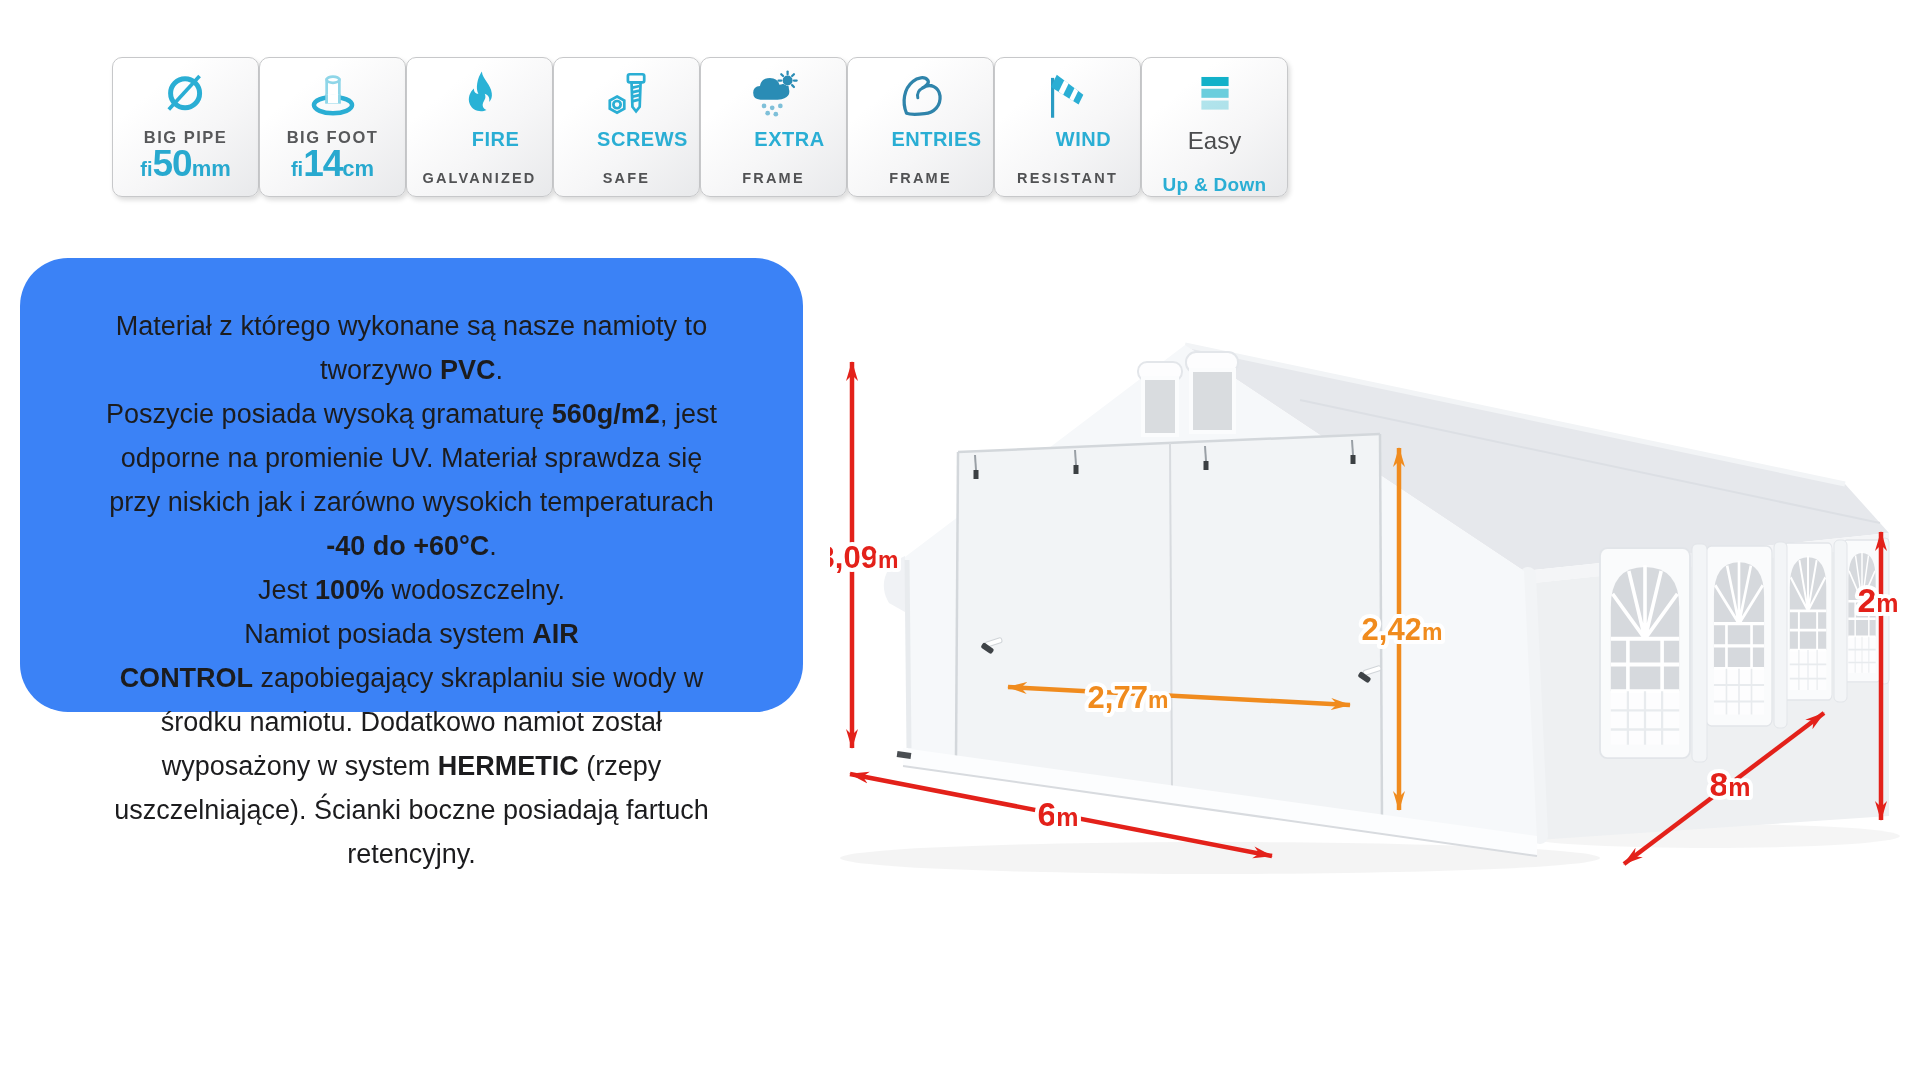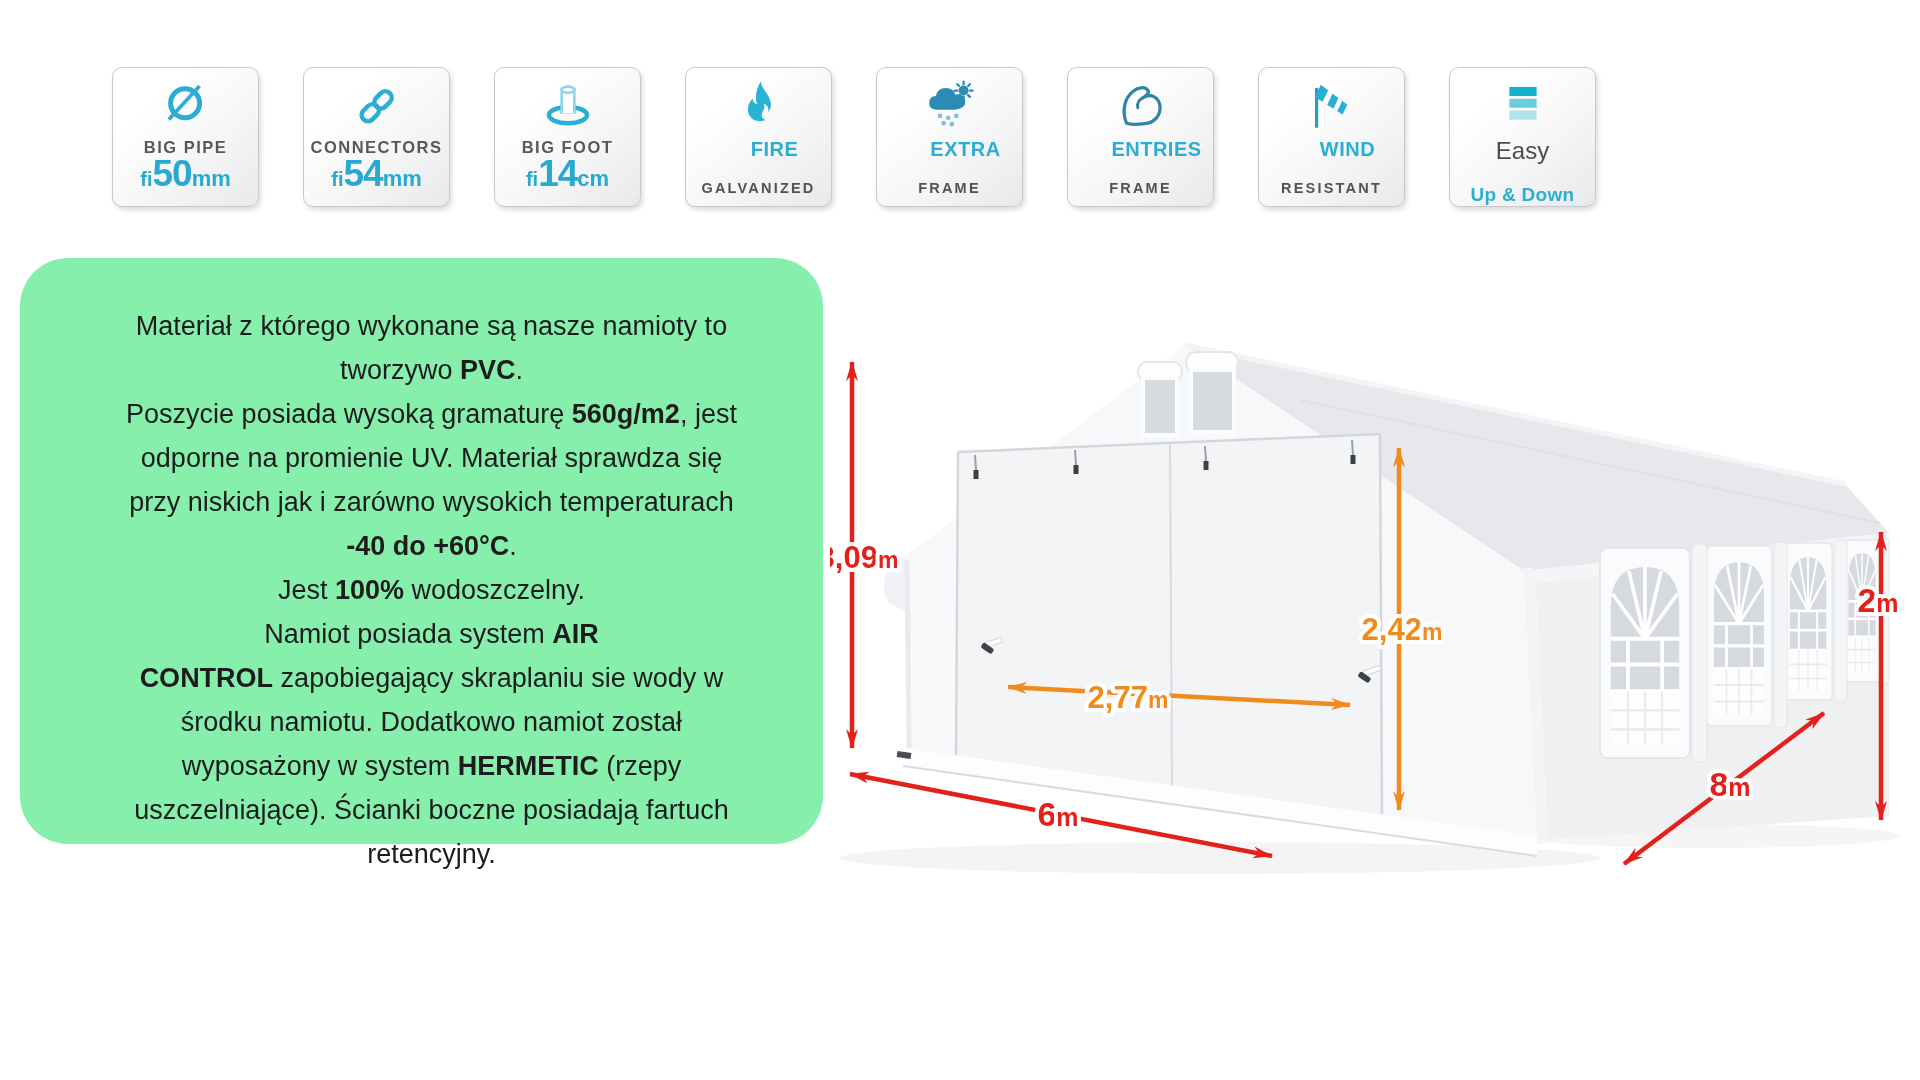--- a/index.html
+++ b/index.html
@@ -1,38 +1,38 @@
 <!DOCTYPE html>
 <html><head>
 <meta charset="utf-8">
 <style>
   html,body{margin:0;padding:0;}
   body{width:1920px;height:1080px;position:relative;overflow:hidden;background:#ffffff;
        font-family:"Liberation Sans",sans-serif;}
 
   
-  .badges{position:absolute;left:112px;top:67px;display:flex;gap:44px;}
+  .badges{position:absolute;left:112px;top:57px;display:flex;}
   .badge{width:147px;height:140px;box-sizing:border-box;border:1px solid #c7c8ca;border-radius:10px;
          background:linear-gradient(140deg,#ffffff 25%,#f6f6f7 60%,#e8e9eb 100%);
          box-shadow:2px 3px 5px rgba(0,0,0,.14);
          display:flex;flex-direction:column;align-items:center;}
   .bicon{height:62px;margin-top:7px;display:flex;align-items:center;justify-content:center;}
   .btitle{margin-top:1px;white-space:nowrap;}
   .t-gray{font-size:16.5px;font-weight:bold;color:#57585a;letter-spacing:1.5px;}
   .t-cyan{font-size:20px;font-weight:bold;color:#2aaed4;letter-spacing:.5px;margin-left:32px;}
   .t-easy{font-size:24px;color:#4b4c4e;}
   .bsub{font-size:14.5px;font-weight:bold;color:#515254;letter-spacing:2.2px;margin-top:19px;white-space:nowrap;}
   .s-cyan{font-size:19px;color:#2aaed4;letter-spacing:.3px;}
   .bfi{color:#28a9cf;margin-top:-4px;white-space:nowrap;}
   .fi-pre{font-size:20px;font-weight:bold;}
   .fi-num{font-size:37px;font-weight:bold;letter-spacing:-1px;}
   .fi-unit{font-size:22px;font-weight:bold;}
 
   
-  .desc{position:absolute;left:20px;top:258px;width:783px;height:586px;background:#86efac;border-radius:48px;padding-left:20px;}
+  .desc{position:absolute;left:20px;top:258px;width:783px;height:454px;background:#3b82f6;border-radius:48px;}
   .desc-text{padding:46px 48px 0 48px;font-size:27px;line-height:44px;color:#1c1c1e;
              text-align:center;white-space:pre-line;}
   .desc-text b{font-weight:bold;}
 
   
   .tent{position:absolute;left:830px;top:270px;width:1090px;height:620px;}
   .arr-red{stroke:#e3211a;stroke-width:4.5;fill:none;}
   .arr-org{stroke:#f08b1e;stroke-width:4.5;fill:none;}
   .dim{font-family:"Liberation Sans",sans-serif;font-weight:bold;text-anchor:middle;
        paint-order:stroke;stroke:#ffffff;stroke-width:8px;stroke-linejoin:round;}
@@ -52,32 +52,20 @@
     <span class="bicon">
       <svg width="58" height="58" viewBox="0 0 64 64">
         <circle cx="31" cy="29" r="16" fill="none" stroke="#2aaed4" stroke-width="5.5"></circle>
         <line x1="47" y1="10" x2="13" y2="47" stroke="#2aaed4" stroke-width="4"></line>
       </svg>
     </span>
     <div class="btitle t-gray">BIG PIPE</div>
     <div class="bfi"><span class="fi-pre">fi</span><span class="fi-num">50</span><span class="fi-unit">mm</span></div>
   </div>
 
-  <div class="badge">
-    <span class="bicon">
-      <svg width="58" height="58" viewBox="0 0 64 64">
-        <g transform="rotate(-45 32 32)" fill="none" stroke="#2aaed4" stroke-width="5">
-          <rect x="11" y="25" width="21" height="14" rx="7"></rect>
-          <rect x="31" y="25" width="21" height="14" rx="7"></rect>
-        </g>
-      </svg>
-    </span>
-    <div class="btitle t-gray">CONNECTORS</div>
-    <div class="bfi"><span class="fi-pre">fi</span><span class="fi-num">54</span><span class="fi-unit">mm</span></div>
-  </div>
 
   <div class="badge">
     <span class="bicon">
       <svg width="58" height="58" viewBox="0 0 64 64">
         <g fill="#ffffff" stroke="#8fd6e8" stroke-width="3">
           <rect x="25" y="14" width="14" height="25"></rect>
           <ellipse cx="32" cy="14" rx="7" ry="3.4"></ellipse>
         </g>
         <ellipse cx="32" cy="42" rx="21" ry="9" fill="none" stroke="#2aaed4" stroke-width="5"></ellipse>
         <rect x="25" y="30" width="14" height="10" fill="#ffffff"></rect>
@@ -92,20 +80,35 @@
   <div class="badge">
     <span class="bicon">
       <svg width="58" height="58" viewBox="0 0 64 64">
         <path d="M34 5 C35 14 44 19 45 29 C45.6 33 44.4 36.4 42 38.6 C43.4 33.4 40.4 30.4 37.2 29.4 C39.4 34.4 36.4 36.4 35.2 40.2 C34.2 43.4 36.2 46.4 39.2 47.4 C33 50.6 23.6 48.4 20.8 41.2 C18 34.2 21 27.8 25.2 23.8 C25.2 27.8 27.2 29.8 30.2 29.8 C26.8 23.4 29 12.6 34 5 Z" fill="#29b2d6"></path>
       </svg>
     </span>
     <div class="btitle t-cyan">FIRE</div>
     <div class="bsub">GALVANIZED</div>
   </div>
 
+  <div class="badge">
+    <span class="bicon">
+      <svg width="58" height="58" viewBox="0 0 64 64">
+        <g fill="none" stroke="#2aaed4" stroke-width="3">
+          <rect x="33" y="8" width="18" height="9" rx="2"></rect>
+          <path d="M37 17 L47 17 L46 44 L42 49 L38 44 Z"></path>
+          <path d="M37 23 L46 21 M37 28 L46 26 M37 33 L45.6 31 M37.6 38 L45.2 36"></path>
+          <path d="M21 32.5 L29 37 L29 46 L21 50.5 L13 46 L13 37 Z"></path>
+          <circle cx="21" cy="41.5" r="4"></circle>
+        </g>
+      </svg>
+    </span>
+    <div class="btitle t-cyan">SCREWS</div>
+    <div class="bsub">SAFE</div>
+  </div>
 
   <div class="badge">
     <span class="bicon">
       <svg width="58" height="58" viewBox="0 0 64 64">
         <g stroke="#2a8cb5" stroke-width="2.5" stroke-linecap="round">
           <line x1="47" y1="5" x2="47" y2="8"></line>
             <line x1="47" y1="22" x2="47" y2="25"></line>
           <line x1="37" y1="15" x2="40" y2="15"></line>
             <line x1="54" y1="15" x2="57" y2="15"></line>
           <line x1="40" y1="8" x2="42" y2="10"></line>

